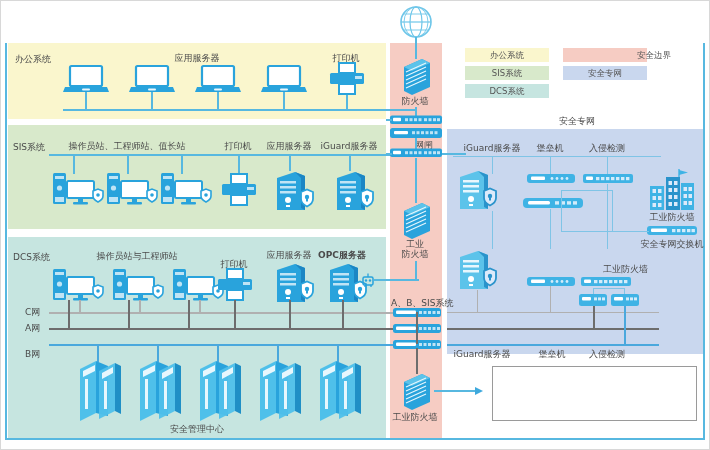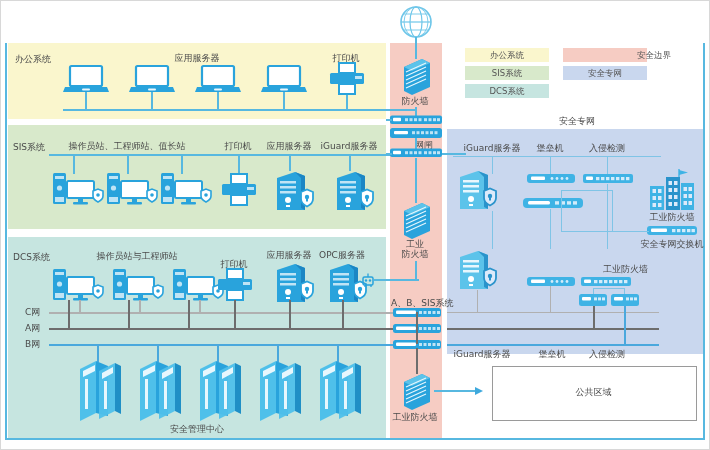--- a/index.html
+++ b/index.html
@@ -194,21 +194,21 @@
       <path d="M28 22 l6 -2.5 l6 2.5 v7 c0 4.5 -6 7.5 -6 7.5 s-6 -3 -6 -7.5 z" fill="#fff" stroke="#29a3dc" stroke-width="1.8"></path>
       <circle cx="34" cy="27" r="2.2" fill="#29a3dc"></circle>
       <rect x="33" y="28" width="2" height="3.5" fill="#29a3dc"></rect>
     </svg>
   </div>
 
   <div class="sect-lbl" style="left:12px;top:250px;">DCS系统</div>
   <div class="lbl c" style="left:136px;top:250px;">操作员站与工程师站</div>
   <div class="lbl c" style="left:233px;top:258px;">打印机</div>
   <div class="lbl c" style="left:288px;top:249px;">应用服务器</div>
-  <div class="lbl c" style="left:341px;top:249px;">OPC服务器</div>
+  <div class="lbl c" style="left:341px;top:249px;font-weight:bold;">OPC服务器</div>
 
   <div class="ic" style="left:52px;top:268px;">
     <svg width="48" height="34" viewBox="0 0 48 34">
       <rect x="0" y="0" width="13" height="31" rx="1.5" fill="#29a3dc"></rect>
       <rect x="2" y="3" width="9" height="3" fill="#bfe4f5"></rect>
       <circle cx="6.5" cy="15" r="2.6" fill="#bfe4f5"></circle>
       <rect x="2" y="24" width="9" height="5" fill="#bfe4f5"></rect>
       <rect x="14" y="8" width="27" height="17" rx="1.5" fill="#fff" stroke="#29a3dc" stroke-width="2"></rect>
       <rect x="25" y="25" width="5" height="4" fill="#29a3dc"></rect>
       <rect x="20" y="29" width="15" height="2.5" rx="1" fill="#29a3dc"></rect>
@@ -288,21 +288,21 @@
       <circle cx="9" cy="7.5" r="1.2" fill="#29a3dc"></circle>
       <line x1="7" y1="0.5" x2="7" y2="4" stroke="#29a3dc" stroke-width="1.3"></line>
       <line x1="4" y1="12" x2="4" y2="14" stroke="#29a3dc" stroke-width="1.3"></line>
       <line x1="10" y1="12" x2="10" y2="14" stroke="#29a3dc" stroke-width="1.3"></line>
     </svg>
   </div>
   <div class="ln" style="left:373px;top:278px;width:45px;height:1.6px;"></div>
 
   <div class="lbl" style="left:24px;top:306px;">C网</div>
   <div class="lbl" style="left:24px;top:322px;">A网</div>
-  <div class="lbl" style="left:24px;top:338px;">B网</div>
+  <div class="lbl" style="left:24px;top:348px;">B网</div>
 
   <div class="ln gray" style="left:48px;top:311px;width:375px;height:1.5px;"></div>
   <div class="ln dark" style="left:48px;top:327px;width:375px;height:1.8px;"></div>
   <div class="ln blue" style="left:48px;top:343px;width:375px;height:1.8px;"></div>
 
   <div class="ln dark" style="left:67px;top:299px;width:1.8px;height:29px;"></div>
   <div class="ln gray" style="left:78px;top:299px;width:1.5px;height:13px;"></div>
   <div class="ln dark" style="left:127px;top:299px;width:1.8px;height:29px;"></div>
   <div class="ln gray" style="left:138px;top:299px;width:1.5px;height:13px;"></div>
   <div class="ln dark" style="left:187px;top:299px;width:1.8px;height:29px;"></div>
@@ -756,15 +756,14 @@
   <div class="ln gray" style="left:476px;top:289px;width:1.4px;height:23px;"></div>
   <div class="ln gray" style="left:549px;top:285px;width:1.4px;height:27px;"></div>
   <div class="ln dark" style="left:592px;top:305px;width:1.6px;height:23px;"></div>
   <div class="ln blue" style="left:623px;top:305px;width:1.6px;height:39px;"></div>
 
   <div class="lbl c" style="left:481px;top:348px;">iGuard服务器</div>
   <div class="lbl c" style="left:551px;top:348px;">堡垒机</div>
   <div class="lbl c" style="left:606px;top:348px;">入侵检测</div>
 
   <div class="pubbox" style="left:491px;top:365px;width:203px;height:53px;"></div>
-  <div class="pubtxt" style="left:491px;top:385px;width:203px;">公共区域</div>
 
 </div>
 
 </body></html>

